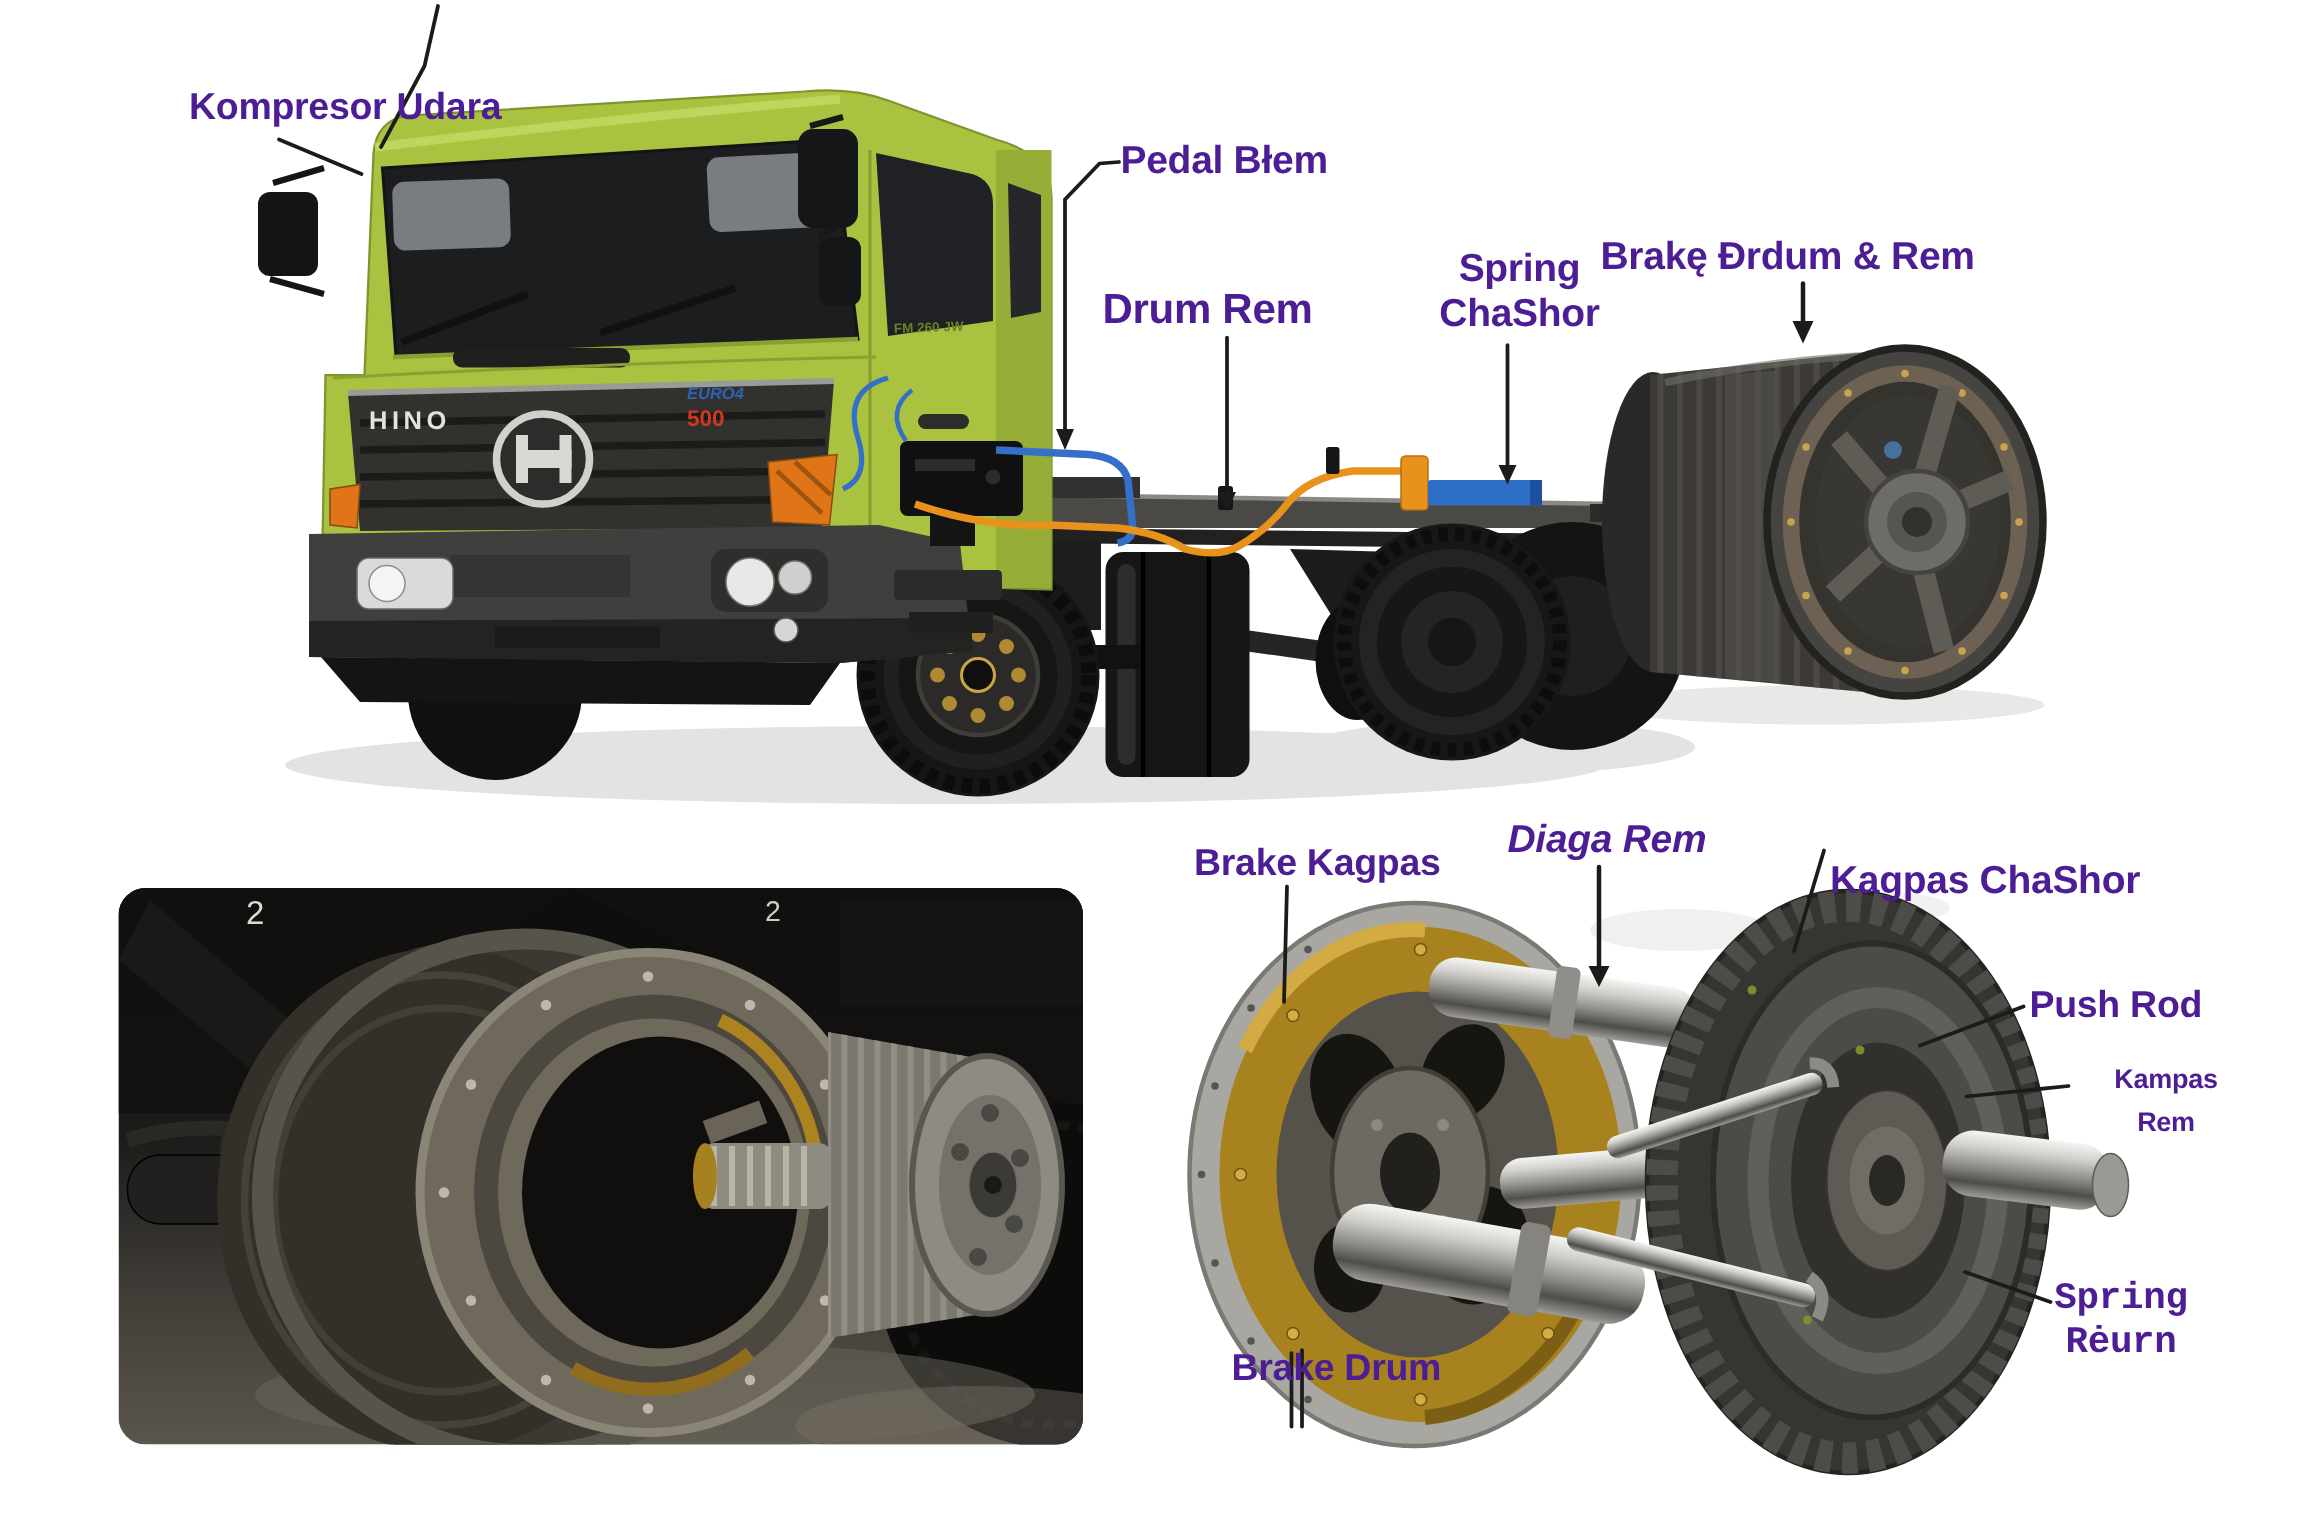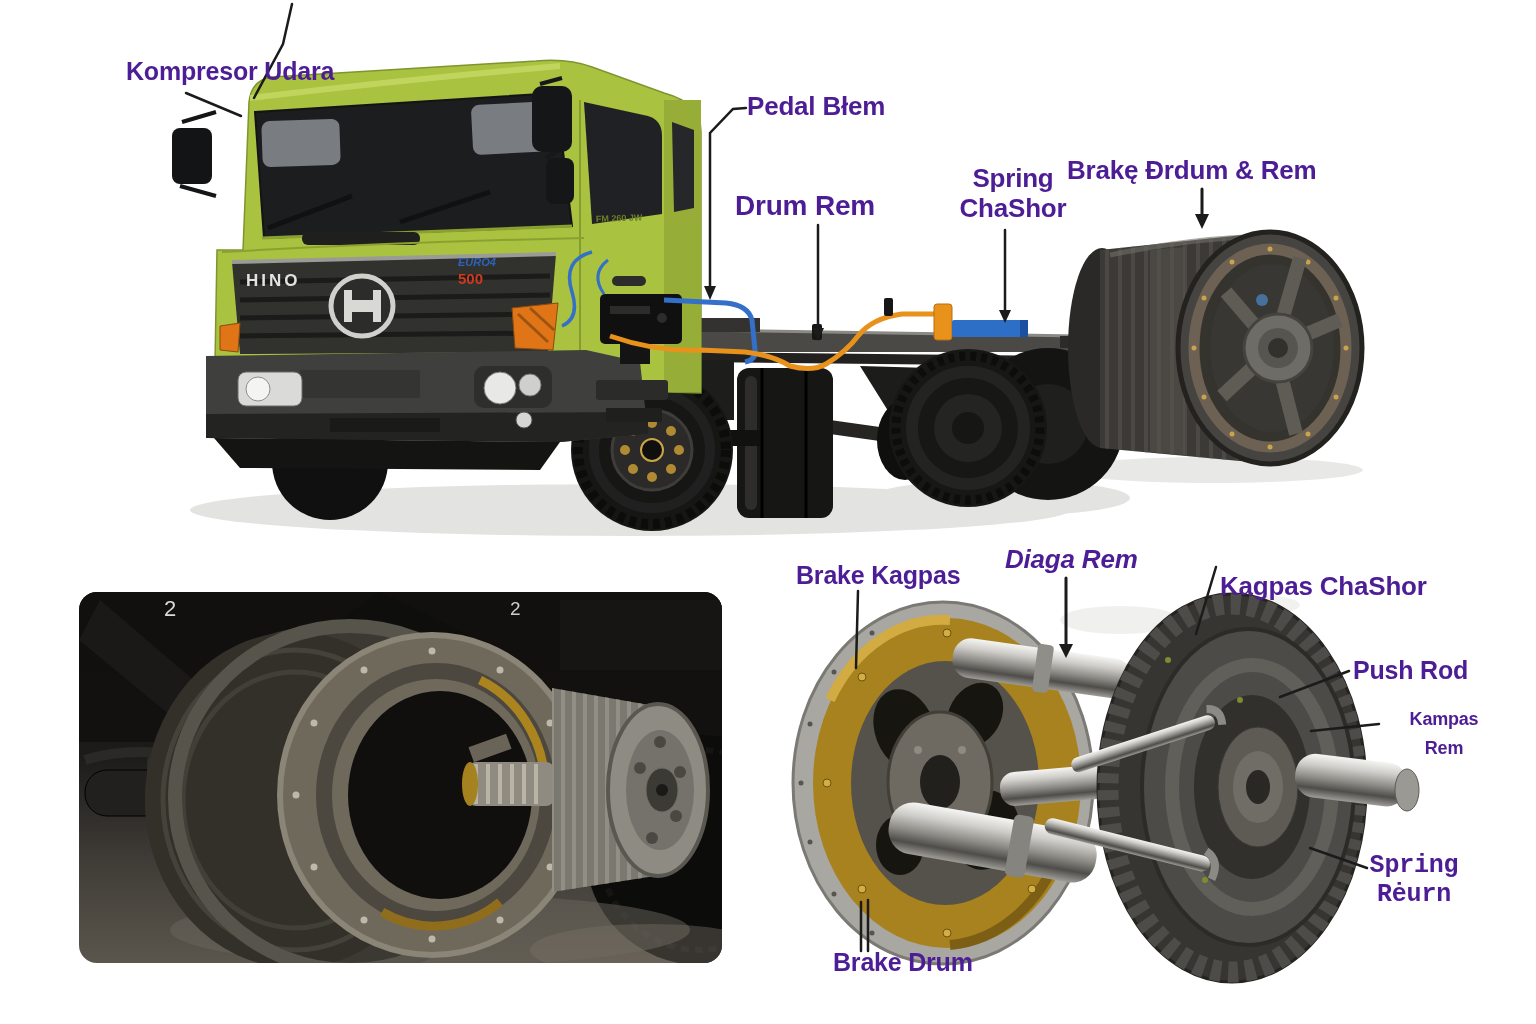--- a/index.html
+++ b/index.html
@@ -409,18 +409,18 @@
 <div class="lbl" style="left:1220px;top:571px;font-size:26px;">Kagpas ChaShor</div>
 <div class="lbl" style="left:1353px;top:656px;font-size:25px;">Push Rod</div>
 <div class="lbl" style="left:1384px;top:705px;width:120px;font-size:18px;line-height:29px;">
   <span class="ln">Kampas</span>
   <span class="ln">Rem</span>
 </div>
 <div class="lbl" style="left:1350px;top:851px;width:128px;font-size:25px;line-height:29px;font-family:Liberation Mono, monospace;">
   <span class="ln">Spring</span>
   <span class="ln">Rėurn</span>
 </div>
-<div class="lbl" style="left:821px;top:948px;font-size:25px;margin-left:12px;">Brake Drum</div>
+<div class="lbl" style="left:821px;top:898px;font-size:25px;">Brake Drum</div>
 
 <div class="mark" style="left:164px;top:596px;font-size:22px;color:#dcdad5;">2</div>
 <div class="mark" style="left:510px;top:598px;font-size:19px;color:#cfcdc8;">2</div>
 
 </div>
 
 </body></html>

